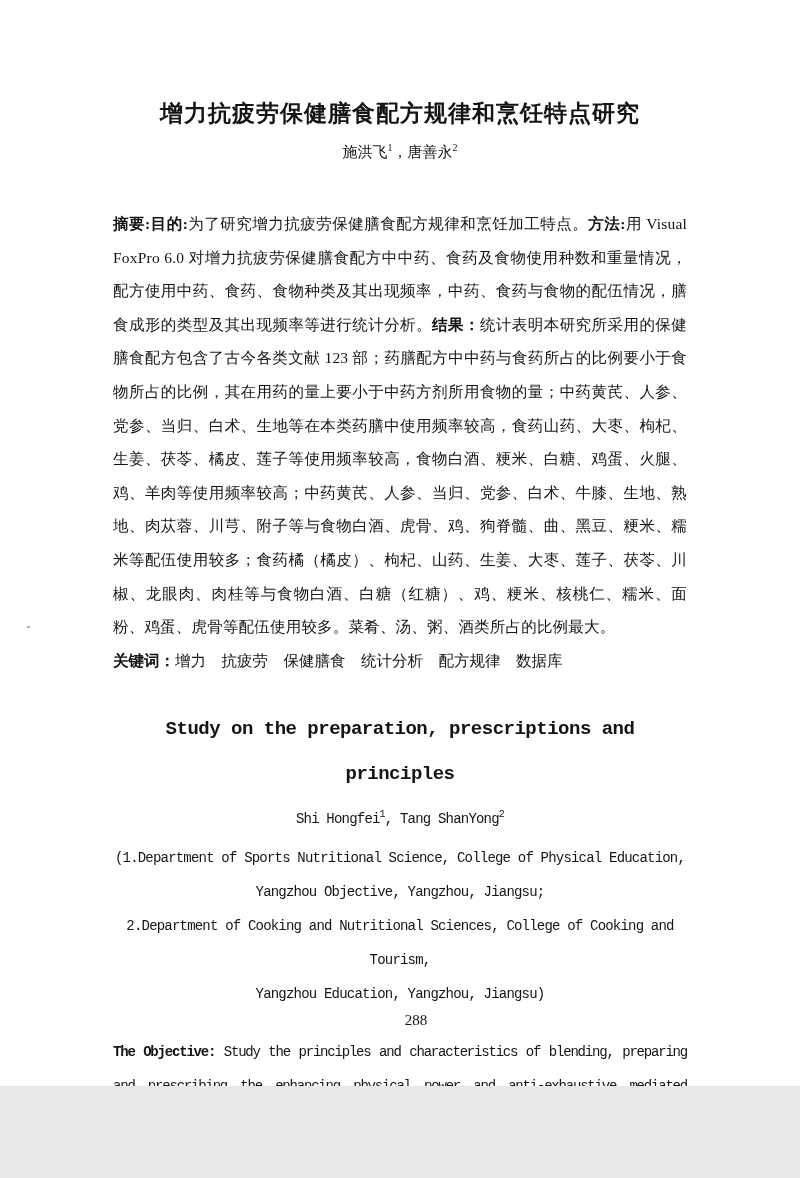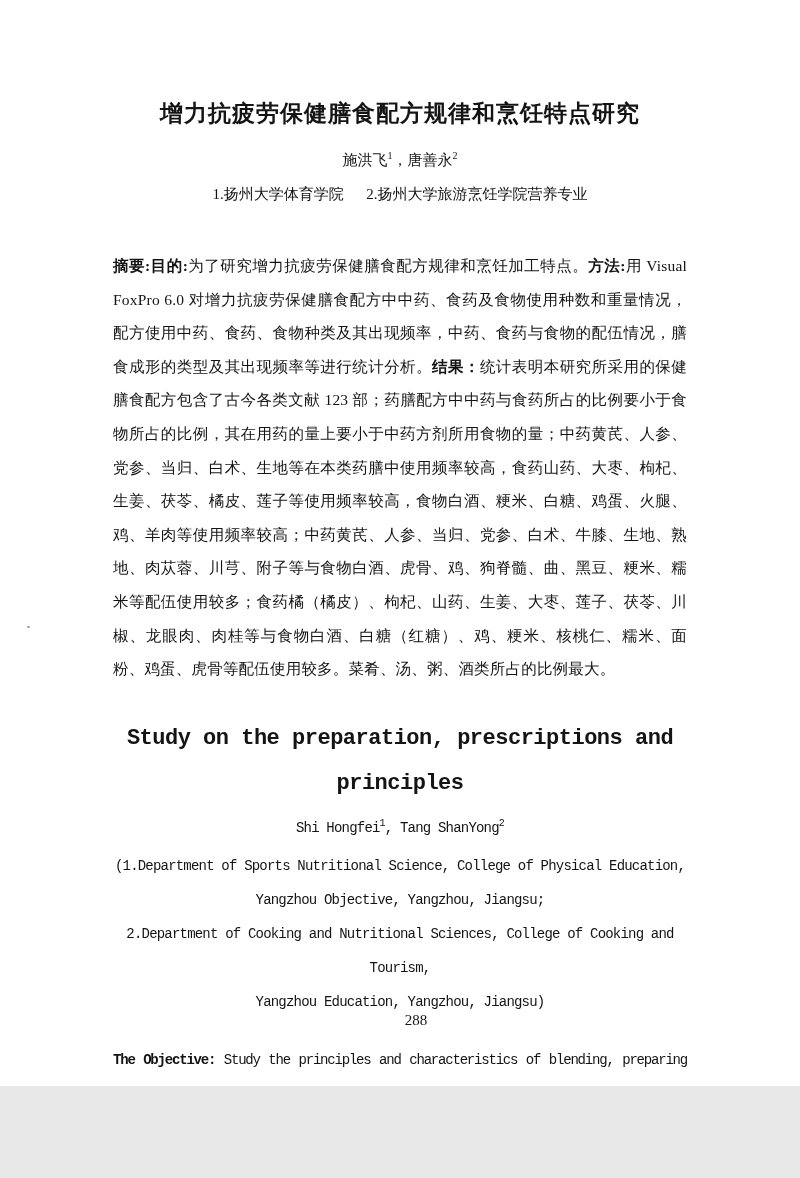--- a/index.html
+++ b/index.html
@@ -19,21 +19,21 @@
     margin: 0;
     padding-top: 98px;
     text-align: center;
     font-family: "DejaVu Sans", sans-serif;
     font-weight: bold;
     font-size: 23px;
     letter-spacing: 1px;
     line-height: 30px;
   }
   .cn-authors {
-    margin-top: 17px;
+    margin-top: 9px;
     text-align: center;
     font-size: 15px;
     line-height: 22px;
   }
   .cn-authors sup, .en-authors sup { font-size: 10px; }
   .cn-affil {
     margin-top: 12px;
     text-align: center;
     font-size: 15px;
     line-height: 22px;
@@ -50,21 +50,21 @@
   .cn-keywords {
     margin: 0;
     font-size: 15.5px;
     line-height: 33.6px;
   }
   .en-title {
     margin: 30px 0 0 0;
     text-align: center;
     font-family: "Liberation Mono", "DejaVu Sans Mono", monospace;
     font-weight: bold;
-    font-size: 22px;
+    font-size: 19px;
     letter-spacing: -0.5px;
     line-height: 45px;
   }
   .en-authors {
     margin-top: 7px;
     text-align: center;
     font-family: "Liberation Mono", "DejaVu Sans Mono", monospace;
     font-size: 14px;
     letter-spacing: -0.8px;
     line-height: 22px;
@@ -104,24 +104,24 @@
 </head>
 <body>
 
 <div class="page">
   <div class="content">
 
     <h1 class="cn-title">增力抗疲劳保健膳食配方规律和烹饪特点研究</h1>
 
     <div class="cn-authors"><span>施洪飞</span><sup>1</sup><span>，唐善永</span><sup>2</sup></div>
 
-    <div class="cn-affil">1.扬州大学体育学院      2.扬州大学旅游烹饪学院营养专业</div>
 
     <p class="cn-abstract"><span class="b">摘要:目的:</span><span>为了研究增力抗疲劳保健膳食配方规律和烹饪加工特点。</span><span class="b">方法:</span><span>用 Visual FoxPro 6.0 对增力抗疲劳保健膳食配方中中药、食药及食物使用种数和重量情况，配方使用中药、食药、食物种类及其出现频率，中药、食药与食物的配伍情况，膳食成形的类型及其出现频率等进行统计分析。</span><span class="b">结果：</span><span>统计表明本研究所采用的保健膳食配方包含了古今各类文献 123 部；药膳配方中中药与食药所占的比例要小于食物所占的比例，其在用药的量上要小于中药方剂所用食物的量；中药黄芪、人参、党参、当归、白术、生地等在本类药膳中使用频率较高，食药山药、大枣、枸杞、生姜、茯苓、橘皮、莲子等使用频率较高，食物白酒、粳米、白糖、鸡蛋、火腿、鸡、羊肉等使用频率较高；中药黄芪、人参、当归、党参、白术、牛膝、生地、熟地、肉苁蓉、川芎、附子等与食物白酒、虎骨、鸡、狗脊髓、曲、黑豆、粳米、糯米等配伍使用较多；食药橘（橘皮）、枸杞、山药、生姜、大枣、莲子、茯苓、川椒、龙眼肉、肉桂等与食物白酒、白糖（红糖）、鸡、粳米、核桃仁、糯米、面粉、鸡蛋、虎骨等配伍使用较多。菜肴、汤、粥、酒类所占的比例最大。</span></p>
 
+    <p class="cn-keywords"><span class="b">关键词：</span><span>增力　抗疲劳　保健膳食　统计分析　配方规律　数据库</span></p>
 
     <h2 class="en-title"><span>Study on the preparation, prescriptions and principles</span><br></h2>
 
     <div class="en-authors"><span>Shi Hongfei</span><sup>1</sup><span>, Tang ShanYong</span><sup>2</sup></div>
 
     <div class="en-affil">
         <div class="line">(1.Department of Sports Nutritional Science, College of Physical Education,</div>
         <div class="line">Yangzhou Objective, Yangzhou, Jiangsu;</div>
         <div class="line">2.Department of Cooking and Nutritional Sciences, College of Cooking and Tourism,</div>
         <div class="line">Yangzhou Education, Yangzhou, Jiangsu)</div>

